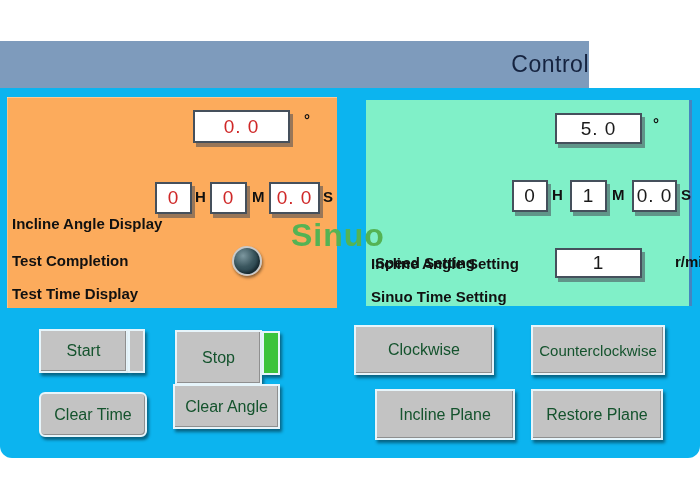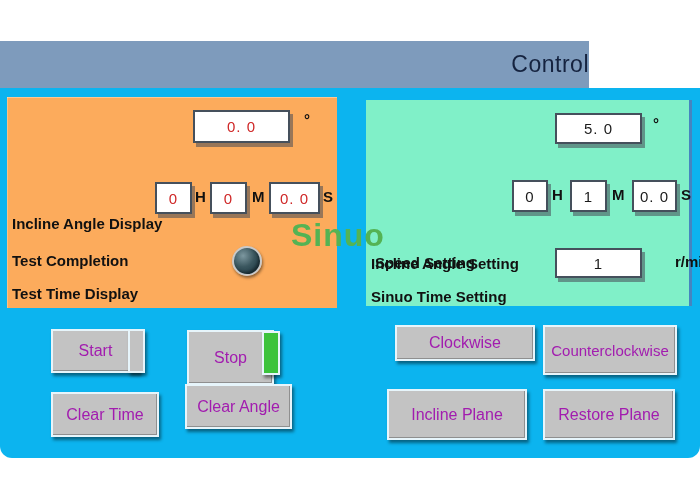--- a/index.html
+++ b/index.html
@@ -38,36 +38,36 @@
   }
   .unit {
     position: absolute; font-size: 15px; font-weight: bold; color: #111111;
     white-space: nowrap;
   }
   .vbox {
     position: absolute; background: #ffffff;
     border: 2px solid #45505c;
     box-shadow: 3px 4px 0 rgba(70,75,85,0.55);
     display: flex; align-items: center; justify-content: center;
-    font-size: 15px; letter-spacing: 1px; white-space: pre;
+    font-size: 19px; letter-spacing: 1px; white-space: pre;
   }
   .vbox.red { color: var(--display-value, #cf2727); }
   .vbox.blk { color: var(--setting-value, #1a1a1a); }
   .led {
     position: absolute; width: 30px; height: 30px; border-radius: 50%;
     background: radial-gradient(circle at 35% 30%, #7d98a0 0%, #3a565e 45%, var(--completion-lamp-color, #27434d) 75%);
     border: 2px solid #c9c9c9;
     box-shadow: 1px 2px 3px rgba(0,0,0,0.45), inset -2px -2px 3px rgba(0,0,0,0.4);
   }
   .btn {
     position: absolute; background: var(--button-bg, #c3c3c3);
     border: 2px solid #e7f5fb;
     box-shadow: 2px 3px 3px rgba(0,0,0,0.45), inset -1px -1px 0 #8f8f8f;
     display: flex; align-items: center; justify-content: center;
-    font-size: 16px; color: #a21caf; cursor: pointer; white-space: nowrap; margin-left: 12px;
+    font-size: 16px; color: #14532d; cursor: pointer; white-space: nowrap;
   }
   .btn.small-text { font-size: 15px; }
   .lamp-strip {
     position: absolute; border: 2px solid #e7f5fb;
     box-shadow: 2px 3px 3px rgba(0,0,0,0.45);
   }
   .lamp-start { background: var(--start-lamp-color, #c2c2c2); }
   .lamp-stop  { background: var(--stop-lamp-color, #3cc33c); }
   .watermark {
     position: absolute; left: 291px; top: 217px; z-index: 5;
@@ -122,21 +122,21 @@
   </div>
 
   <div class="watermark">Sinuo</div>
 
   <div class="btn" style="left:39px; top:329px; width:89px; height:44px;">Start</div>
   <div class="lamp-strip lamp-start" style="left:128px; top:329px; width:17px; height:44px;"></div>
 
   <div class="btn" style="left:175px; top:330px; width:87px; height:55px;">Stop</div>
   <div class="lamp-strip lamp-stop" style="left:262px; top:331px; width:18px; height:44px;"></div>
 
-  <div class="btn" style="left:39px; top:392px; width:108px; height:45px;">Clear Time</div>
+  <div class="btn" style="left:39px; top:392px; width:108px; height:45px;border-radius:6px;">Clear Time</div>
   <div class="btn" style="left:173px; top:384px; width:107px; height:45px;">Clear Angle</div>
 
-  <div class="btn" style="left:383px; top:325px; width:140px; height:36px;">Clockwise</div>
+  <div class="btn" style="left:354px; top:325px; width:140px; height:50px;">Clockwise</div>
   <div class="btn small-text" style="left:531px; top:325px; width:134px; height:50px;">Counterclockwise</div>
   <div class="btn" style="left:375px; top:389px; width:140px; height:51px;">Incline Plane</div>
   <div class="btn" style="left:531px; top:389px; width:132px; height:51px;">Restore Plane</div>
 
 </div>
 
 </body></html>

